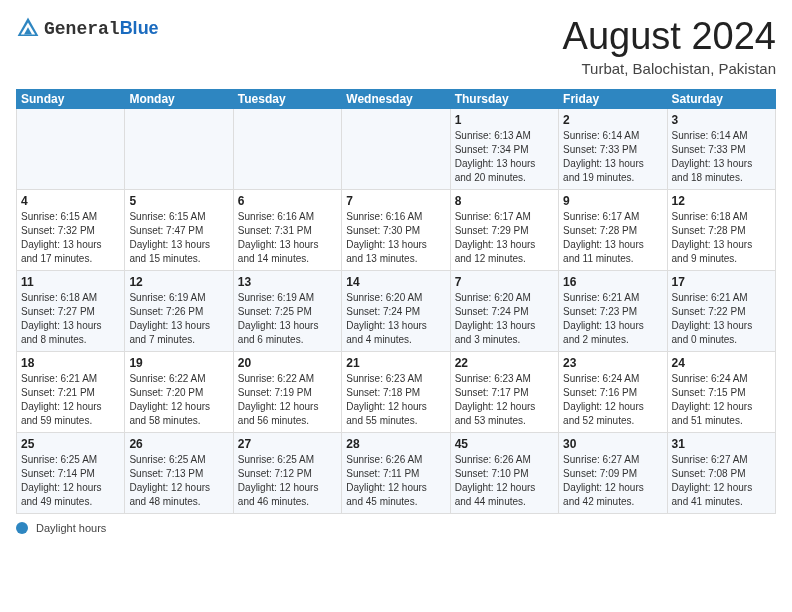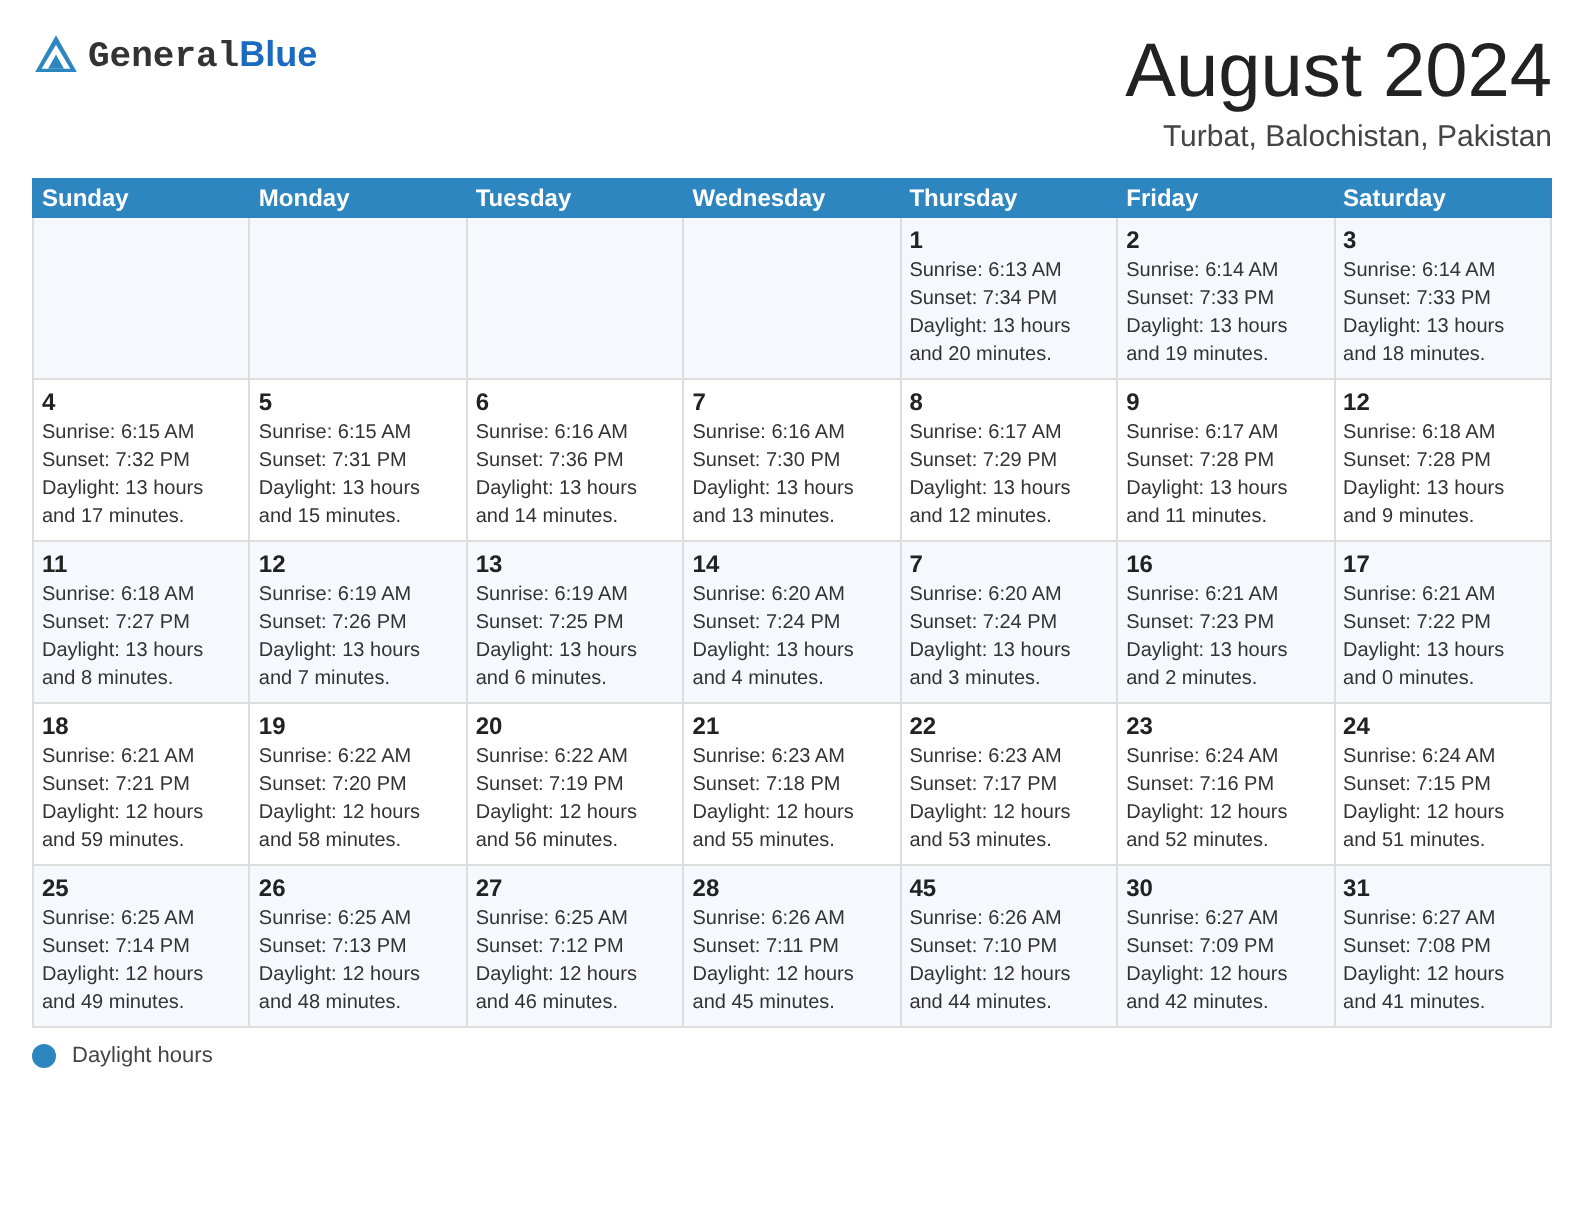--- a/index.html
+++ b/index.html
@@ -174,28 +174,28 @@
         <td>
           <span class="day-num">4</span>
           <div class="cell-content">Sunrise: 6:15 AM
 Sunset: 7:32 PM
 Daylight: 13 hours
 and 17 minutes.</div>
         </td>
         <td>
           <span class="day-num">5</span>
           <div class="cell-content">Sunrise: 6:15 AM
-Sunset: 7:31 PM
+Sunset: 7:47 PM
 Daylight: 13 hours
 and 15 minutes.</div>
         </td>
         <td>
           <span class="day-num">6</span>
           <div class="cell-content">Sunrise: 6:16 AM
-Sunset: 7:36 PM
+Sunset: 7:31 PM
 Daylight: 13 hours
 and 14 minutes.</div>
         </td>
         <td>
           <span class="day-num">7</span>
           <div class="cell-content">Sunrise: 6:16 AM
 Sunset: 7:30 PM
 Daylight: 13 hours
 and 13 minutes.</div>
         </td>

